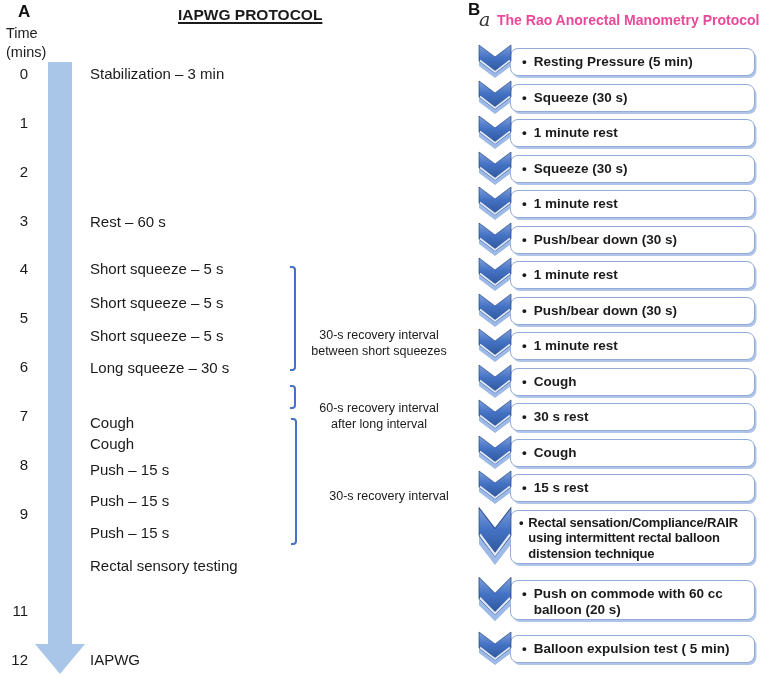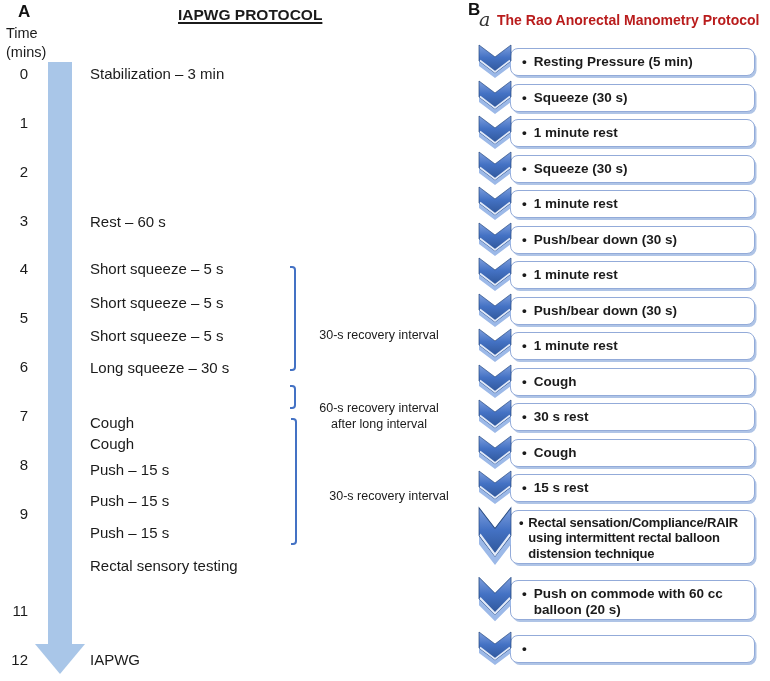--- a/index.html
+++ b/index.html
@@ -47,21 +47,21 @@
   div.ann:nth-of-type(2){left:297px;top:380px;width:164px;}
   div.ann:nth-of-type(3){left:300px;top:468px;width:178px;}
   
   .b-label{left:468px;top:0px;}
   .b-sub{
     position:absolute;left:479px;top:8px;
     font-family:"DejaVu Serif",serif;font-style:italic;font-size:19px;color:#333;
   }
   .b-title{
     position:absolute;left:497px;top:12px;font-size:14px;font-weight:bold;
-    white-space:nowrap;color:#b91c1c;
+    white-space:nowrap;color:#ec4899;
   }
   .steps{position:absolute;left:477px;top:48px;width:278px;}
   .step{position:relative;margin-bottom:7.5px;}
   div.step:nth-of-type(14){margin-bottom:16px;}
   div.step:nth-of-type(15){margin-bottom:15px;}
   .chev{position:absolute;left:0;top:-4px;width:36px;height:calc(100% + 8px);}
   .box{
     margin-left:33px;min-height:28px;box-sizing:border-box;background:#fff;
     border:1.4px solid var(--box-border,#93ABD9);border-radius:8px;
     box-shadow:2px 2.5px 0 -0.5px #AFC4E6;
@@ -150,20 +150,21 @@
       </div>
 
     <div class="bracket bracket-1"></div>
     <div class="bracket bracket-2"></div>
     <div class="bracket bracket-3"></div>
 
     <div>
 
         <div class="ann">
           <div>30-s recovery interval</div>
+          <div>between short squeezes</div>
         </div>
 
         <div class="ann">
           <div>60-s recovery interval</div>
           <div>after long interval</div>
         </div>
 
         <div class="ann">
           <div>30-s recovery interval</div>
         </div>
@@ -470,18 +471,19 @@
                 <stop offset="0.45" stop-color="#4472C4"></stop>
                 <stop offset="1" stop-color="#2E5597"></stop>
               </linearGradient>
             </defs>
             <polygon points="2,10 18,22 34,10 34,22 18,34 2,22" fill="#9CB9E8"></polygon>
             <polygon points="2,1 18,13 34,1 34,17 18,29 2,17" fill="url(#cg)" stroke="#26497F" stroke-width="0.7"></polygon>
             <polyline points="3,16.5 18,28 33,16.5" fill="none" stroke="#E3EBF9" stroke-width="1.7"></polyline>
           </svg>
           <div class="box">
             <span class="bullet">•</span>
+            <span>Balloon expulsion test ( 5 min)</span>
           </div>
         </div>
       </div>
   </section>
 
 </div>
 
 </body></html>

